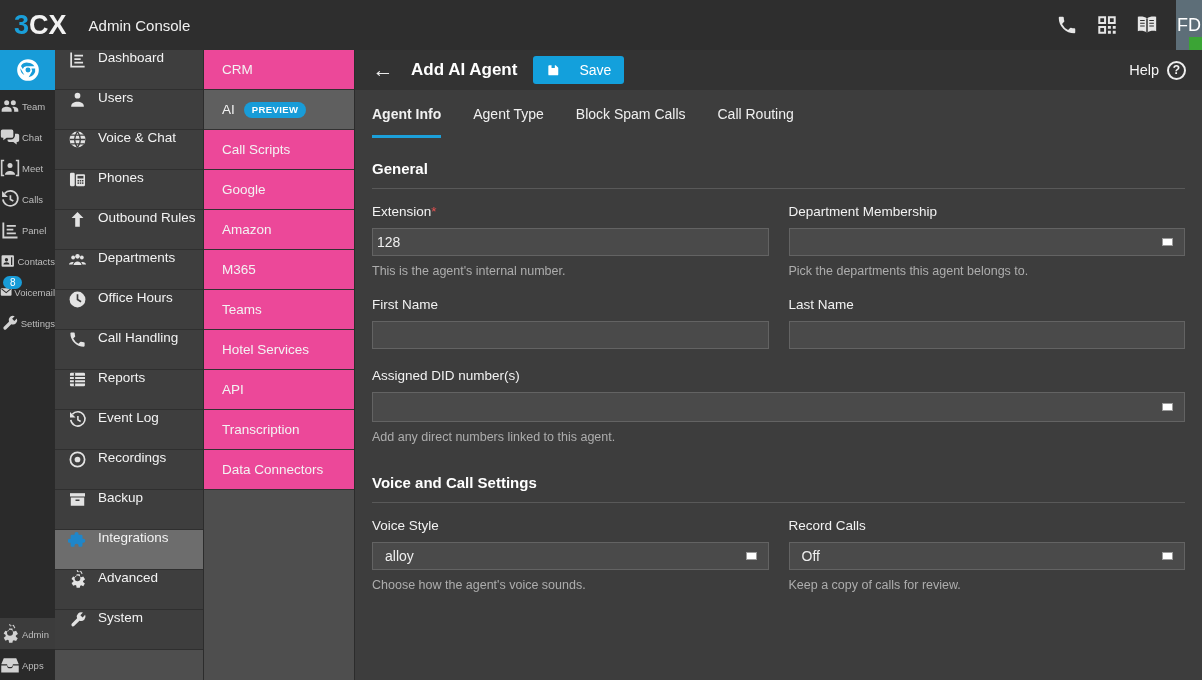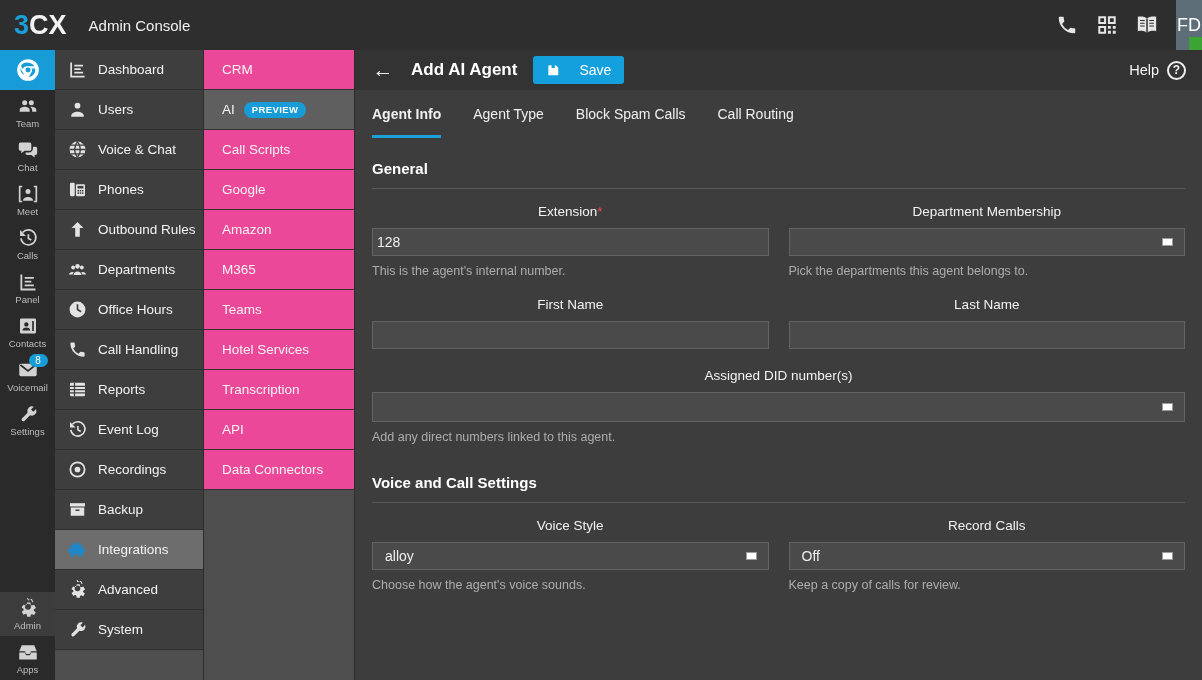--- a/index.html
+++ b/index.html
@@ -19,31 +19,31 @@
   .avatar { width:26px; height:50px; background:#5d6e78; display:flex; align-items:center; justify-content:center; font-size:18px; color:#fff; position:relative; cursor:pointer; }
   .avatar-status { position:absolute; right:0; bottom:0; width:13px; height:13px; background:#3ba435; }
 
   
   .main-row { flex:1; display:flex; min-height:0; }
 
   
   .rail { width:55px; flex:none; background:#2a2a2a; display:flex; flex-direction:column; }
   .rail-tile { height:40px; flex:none; background:#189cd8; display:flex; align-items:center; justify-content:center; cursor:pointer; }
   .rail-tile svg { width:26px; height:26px; color:#fff; }
-  .rail-item { display:flex; flex-direction:column; align-items:center; padding:6px 0 5px; gap:2px; cursor:pointer; }
+  .rail-item { display:flex; flex-direction:row; align-items:center; padding:6px 0 5px; gap:2px; cursor:pointer; }
   .rail-ico { width:20px; height:20px; color:#d2d2d2; position:relative; }
   .rail-ico svg { width:100%; height:100%; }
   .rail-label { font-size:9.5px; color:#bdbdbd; }
   .rail-spacer { flex:1; }
   .rail-admin { background:#3c3c3c; }
   .vm-badge { position:absolute; top:-6px; right:-10px; background:#189cd8; color:#fff; border-radius:8px; min-width:9px; padding:1px 5px; font-size:10px; text-align:center; }
 
   
   .s1 { width:148px; flex:none; background:#3e3e3e; display:flex; flex-direction:column; border-right:1px solid #2c2c2c; }
-  .s1-item { height:40px; flex:none; display:flex; align-items:center; gap:11px; padding-left:13px; border-bottom:1px solid #2f2f2f; box-sizing:border-box; font-size:13.5px; color:#f3f3f3; cursor:pointer; }
+  .s1-item { height:40px; flex:none; display:flex; align-items:flex-start; gap:11px; padding-left:13px; border-bottom:1px solid #2f2f2f; box-sizing:border-box; font-size:13.5px; color:#f3f3f3; cursor:pointer; }
   .s1-item.selected { background:#6d6d6d; }
   .s1-ico { width:19px; height:19px; color:#e3e3e3; flex:none; }
   .s1-ico svg { width:100%; height:100%; }
   .s1-ico.blue { color:#1f86c9; }
   .s1-fill { flex:1; background:#4e4e4e; }
 
   
   .s2 { width:150px; flex:none; background:#ec4899; display:flex; flex-direction:column; border-right:1px solid #2c2c2c; }
   .s2-item { height:40px; flex:none; display:flex; align-items:center; gap:9px; padding-left:18px; border-bottom:1px solid #323232; box-sizing:border-box; font-size:13.5px; color:#f3f3f3; cursor:pointer; }
   .s2-item.selected { background:#5f5f5f; }
@@ -63,21 +63,21 @@
 
   .tabs { height:48px; flex:none; display:flex; align-items:stretch; padding:0 17px; gap:32px; }
   .tab { display:flex; align-items:center; font-size:14px; color:#f0f0f0; border-bottom:3px solid transparent; padding-top:3px; box-sizing:border-box; cursor:pointer; }
   .tab.active { font-weight:bold; border-bottom-color:#1ca0da; }
 
   .content { flex:1; padding:0 17px; overflow:hidden; }
   .sec-h { margin-top:22px; font-size:15px; font-weight:bold; padding-bottom:11px; border-bottom:1px solid #595959; color:#fff; }
   .frow { display:flex; gap:20px; margin-top:15px; }
   .frow.mt { margin-top:19px; }
   .fcol { flex:1; min-width:0; }
-  .flabel { font-size:13.5px; color:#f2f2f2; margin-bottom:9px; display:flex; gap:0;justify-content:center; }
+  .flabel { font-size:13.5px; color:#f2f2f2; margin-bottom:9px; display:flex; gap:0; }
   .req { color:#e85050; }
   .finput { width:100%; box-sizing:border-box; height:28px; background:#4a4a4a; border:1px solid #636363; color:#eee; font-size:14px; padding:0 4px; font-family:inherit; outline:none; display:block; }
   .fselect { position:relative; height:28px; background:#4a4a4a; border:1px solid #636363; display:flex; align-items:center; padding:0 32px 0 12px; font-size:14px; color:#eee; box-sizing:border-box; cursor:pointer; }
   .fselect.tall { height:30px; }
   .dd-ind { position:absolute; right:11px; top:50%; transform:translateY(-50%); width:11px; height:8px; background:#fff; border:1px solid #9a9a9a; box-sizing:border-box; }
   .fhelp { font-size:12.5px; color:#adadad; margin-top:8px; }
 </style>
 </head>
 <body>
 
@@ -461,24 +461,24 @@
     <div class="s2-item">
       <span>M365</span>
     </div>
     <div class="s2-item">
       <span>Teams</span>
     </div>
     <div class="s2-item">
       <span>Hotel Services</span>
     </div>
     <div class="s2-item">
+      <span>API</span>
+    </div>
+    <div class="s2-item">
       <span>Transcription</span>
-    </div>
-    <div class="s2-item">
-      <span>API</span>
     </div>
     <div class="s2-item">
       <span>Data Connectors</span>
     </div>
     <div class="s2-fill"></div>
   </div>
 
   <div class="main">
 
     <div class="m-header">

